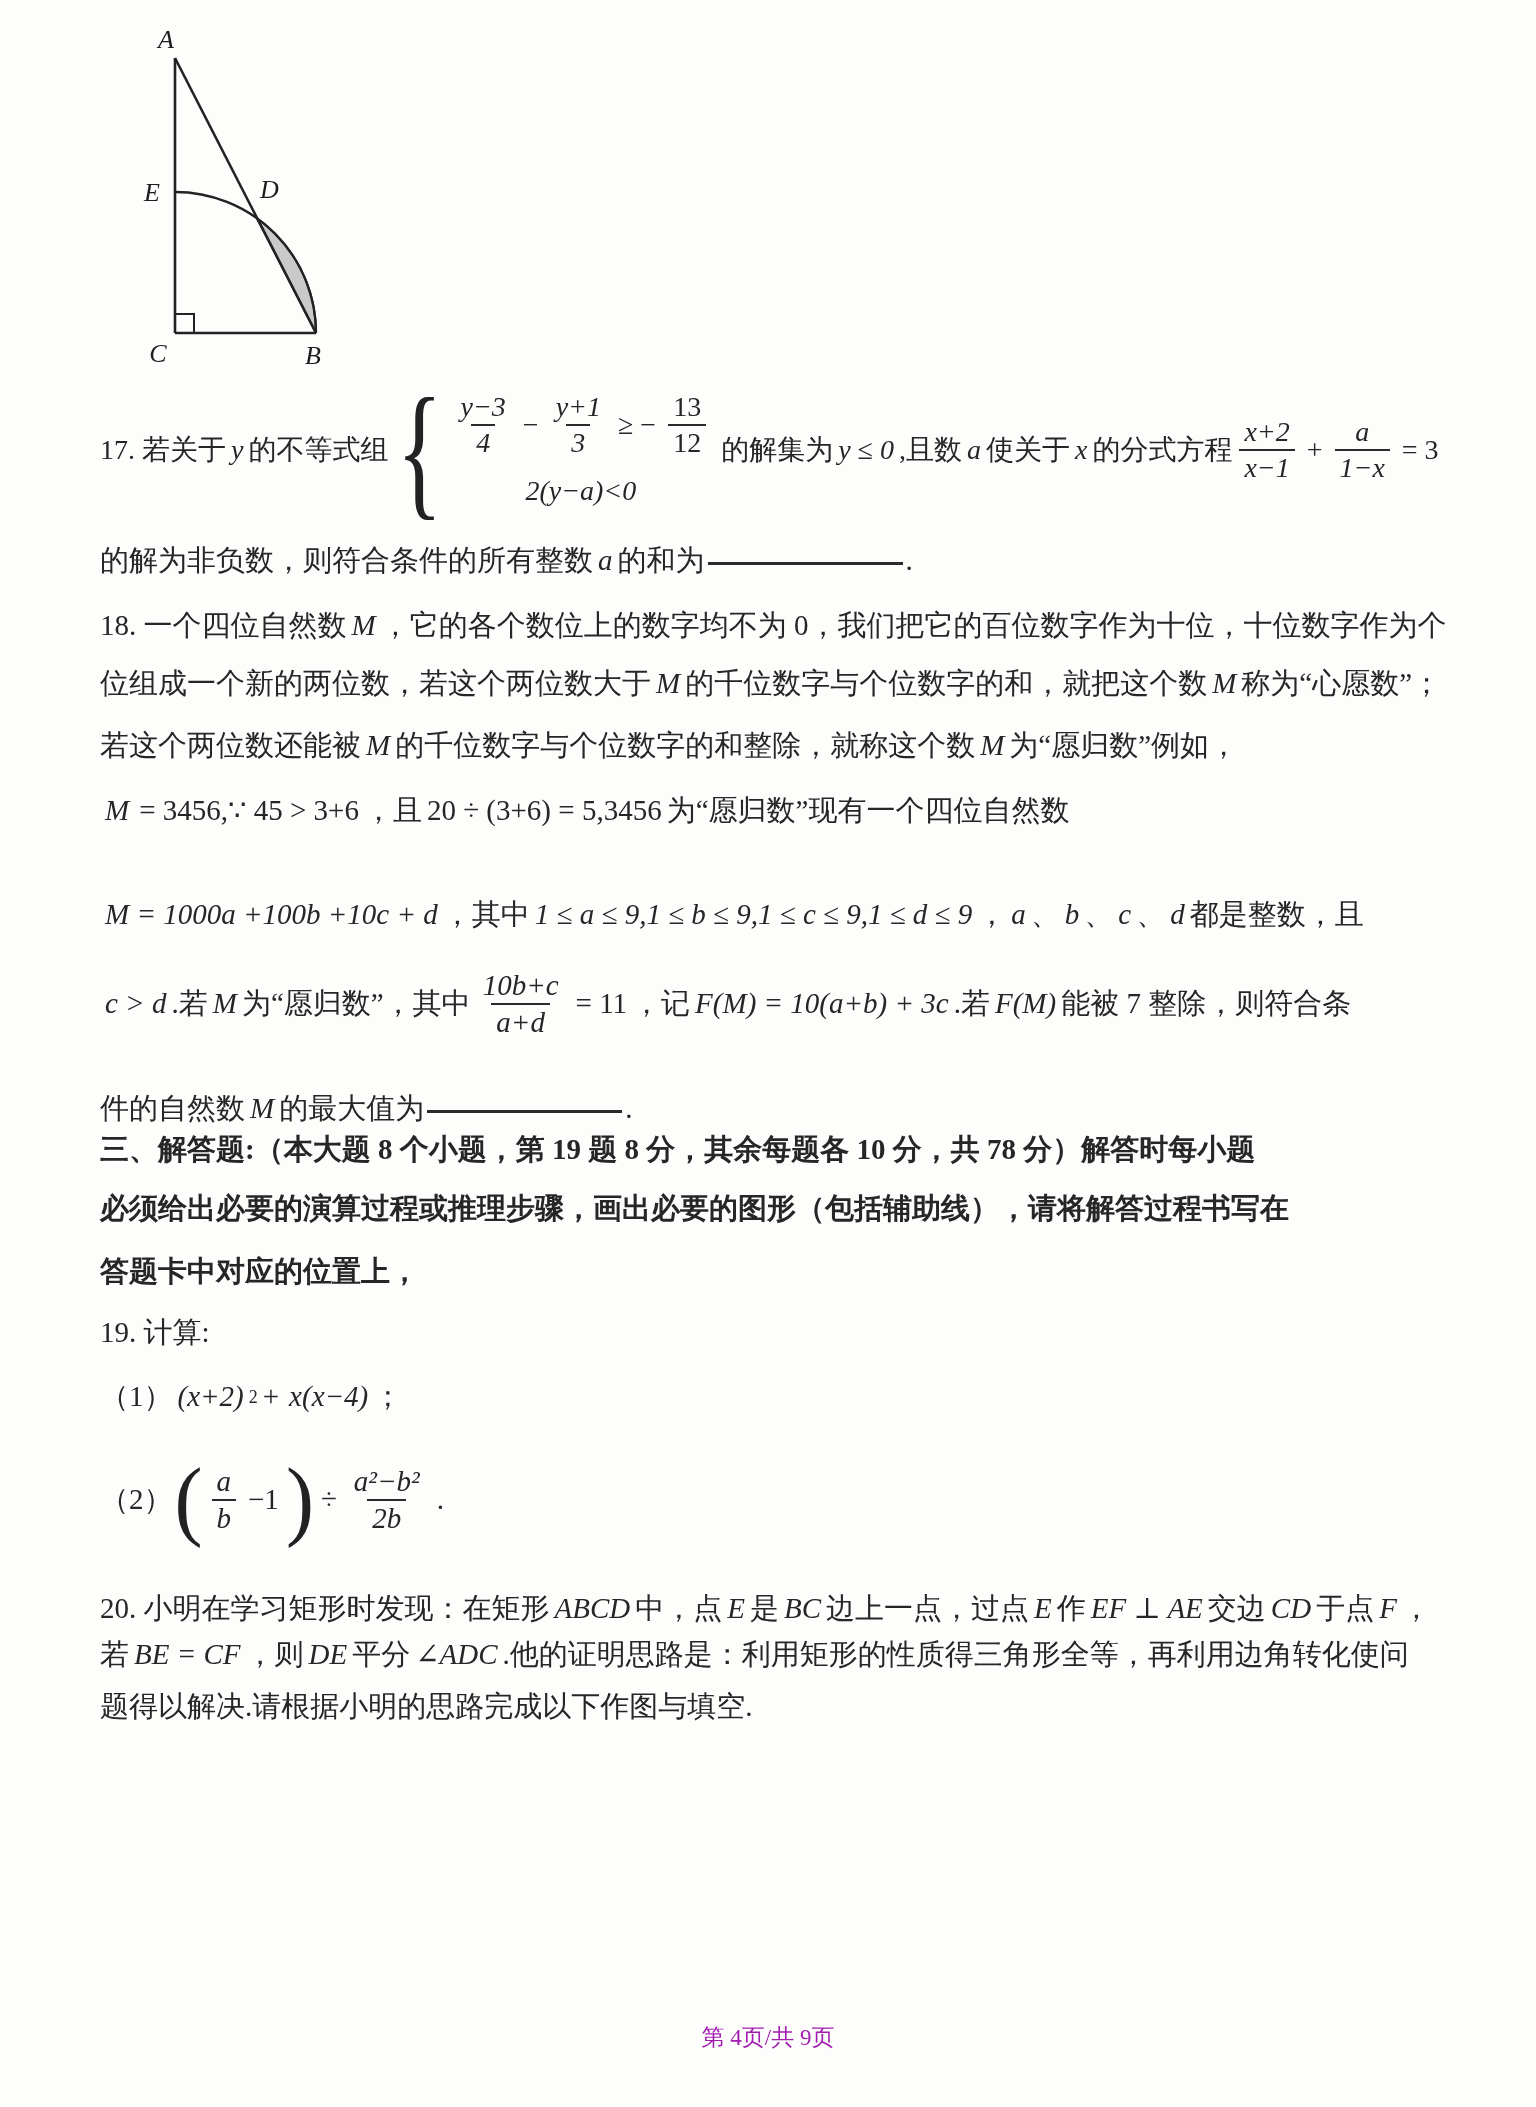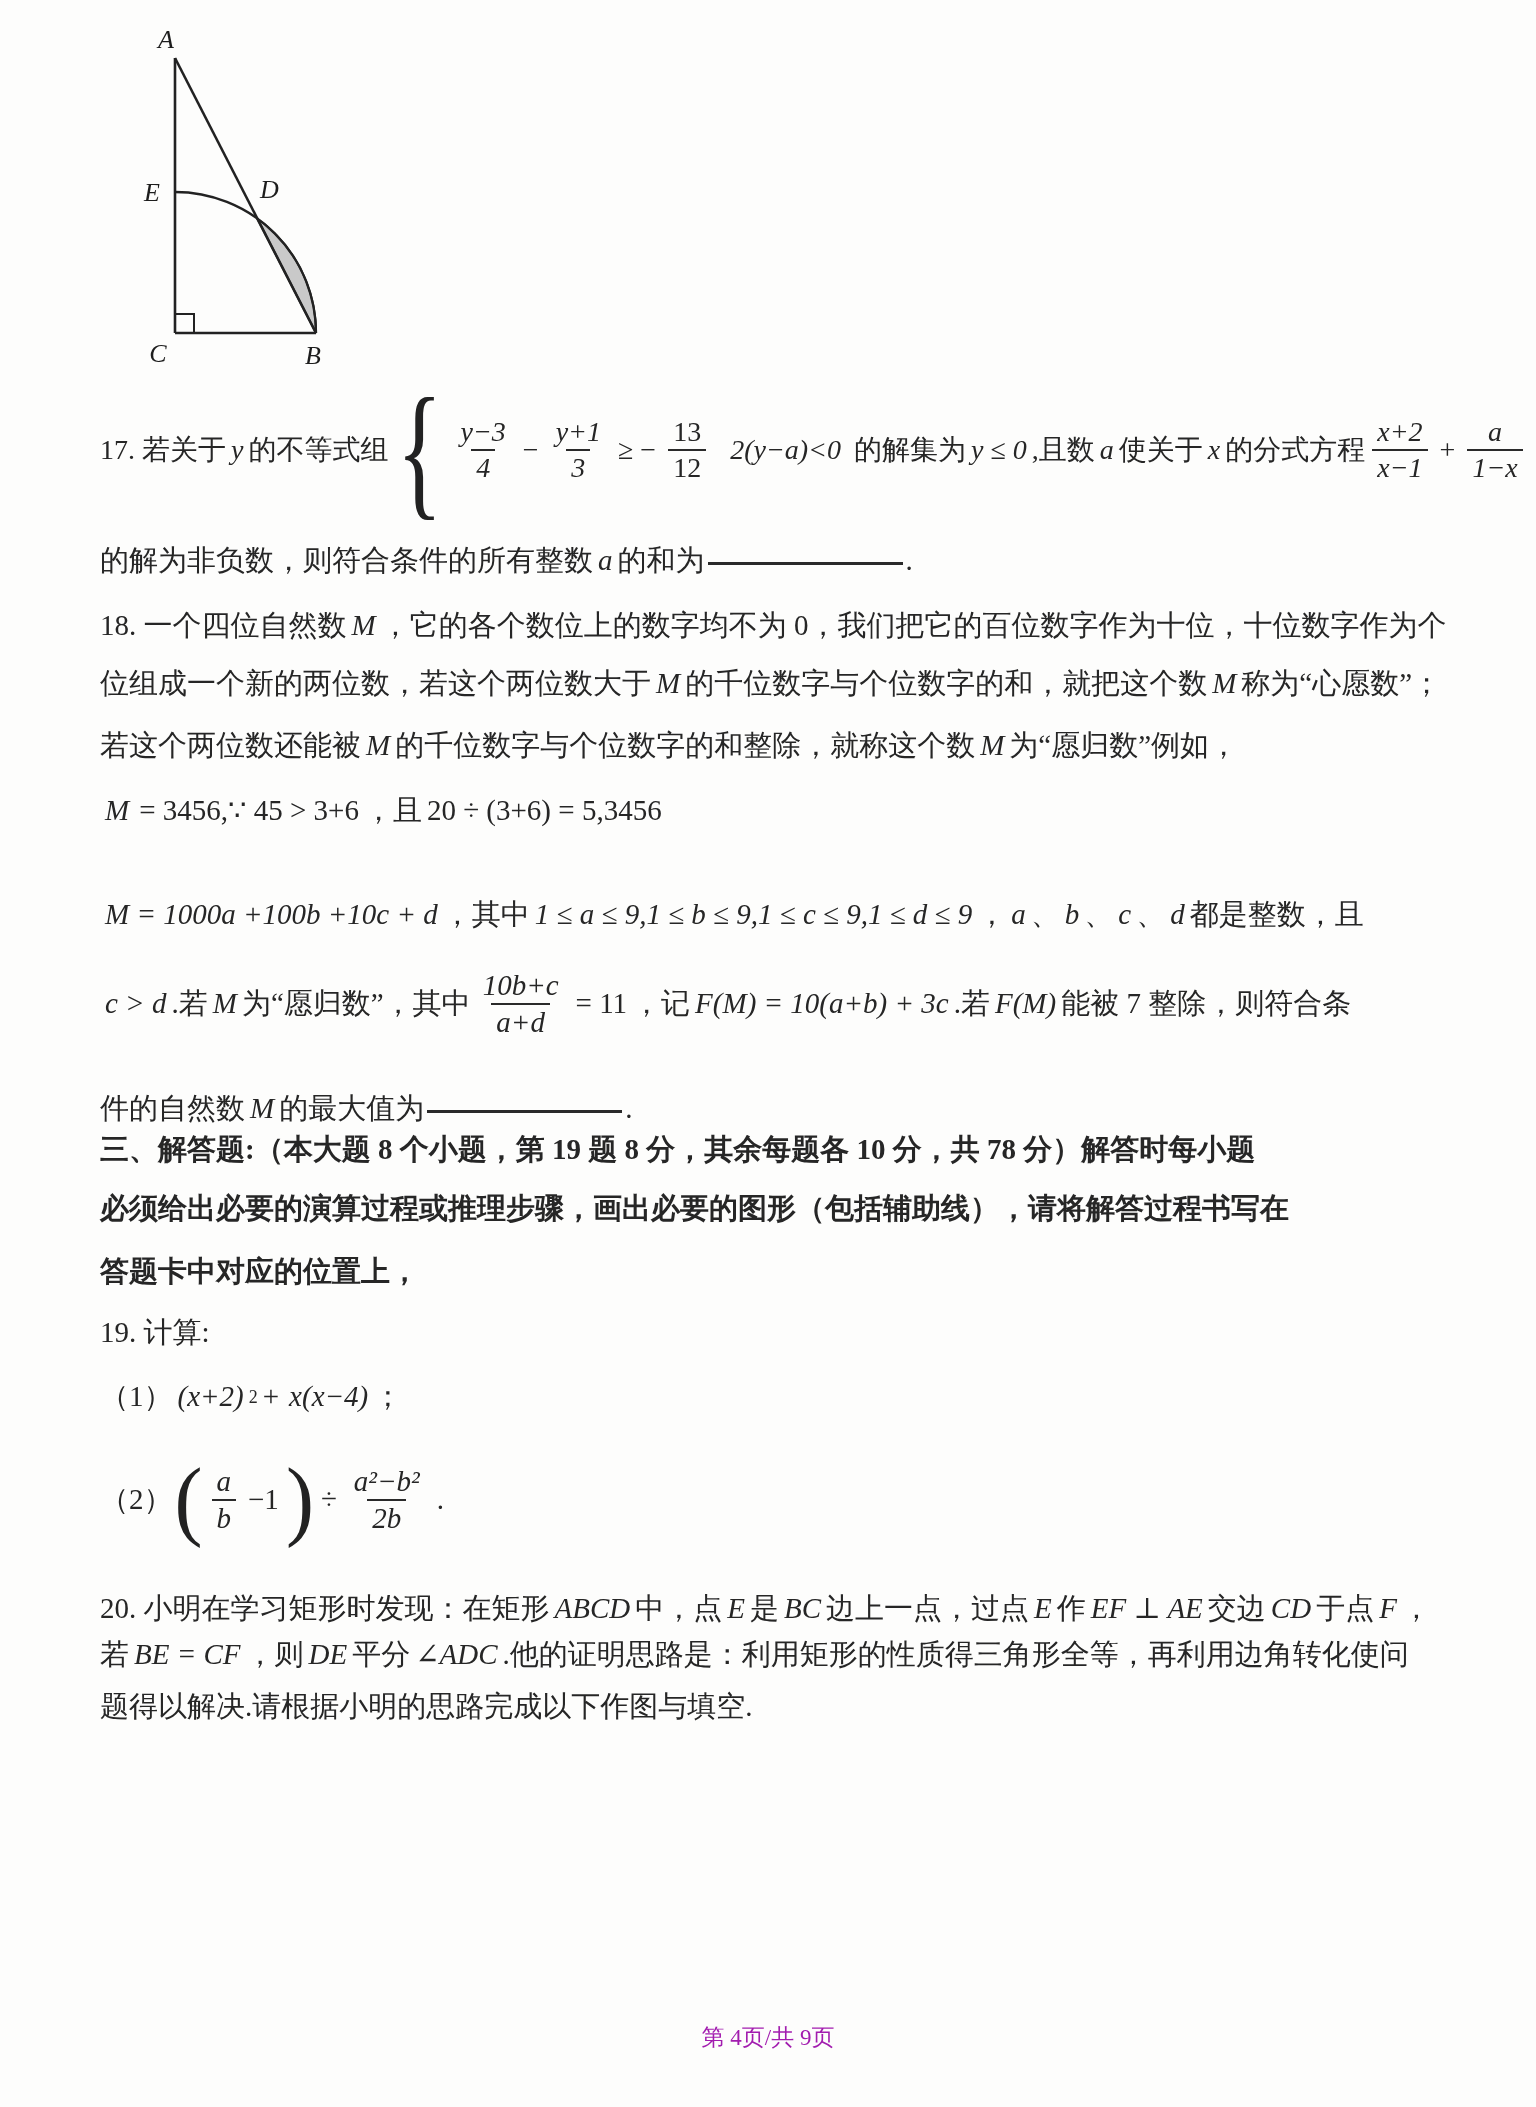--- a/index.html
+++ b/index.html
@@ -31,21 +31,21 @@
     transform:scaleY(1.05);margin:0 2px;color:#222;
   }
   .blank{
     display:inline-block;height:4px;border-bottom:3px solid #2a2a2a;margin:0 3px;
   }
   .sys{display:inline-flex;align-items:center;margin:0 8px;}
   .sys .brace{
     display:inline-block;font-size:96px;line-height:1;font-weight:400;color:#222;
     transform:scaleY(1.55);transform-origin:center;margin-right:6px;
   }
-  .sys .rows{display:inline-flex;flex-direction:row;align-items:center;gap:12px;}
+  .sys .rows{display:inline-flex;flex-direction:column;align-items:center;gap:12px;}
   .sys .row{display:inline-flex;align-items:center;}
   #figure{position:absolute;left:88px;top:28px;width:260px;height:345px;}
   #figure svg text{
     font-family:"Liberation Serif","DejaVu Serif",serif;
     font-style:italic;font-size:26px;fill:#1d1d1d;
   }
   .footer{
     position:absolute;top:2022px;left:0;right:0;text-align:center;
     font-size:23px;color:#a21caf;
   }
@@ -145,20 +145,21 @@
     <span class="mi">M</span>
     <span class="t">的千位数字与个位数字的和整除，就称这个数</span>
     <span class="mi">M</span>
     <span class="t">为“愿归数”例如，</span>
   </div>
 <div class="line" style="top:788px;height:46px;">
     <span class="mi">M</span>
     <span class="mu">= 3456,∵ 45 &gt; 3+6</span>
     <span class="t">，且</span>
     <span class="mu">20 ÷ (3+6) = 5,3456</span>
+    <span class="t">为“愿归数”现有一个四位自然数</span>
   </div>
 <div class="line" style="top:892px;height:46px;">
     <span class="mi">M = 1000a +100b +10c + d</span>
     <span class="t">，其中</span>
     <span class="mi">1 ≤ a ≤ 9,1 ≤ b ≤ 9,1 ≤ c ≤ 9,1 ≤ d ≤ 9</span>
     <span class="t">，</span>
     <span class="mi">a</span>
     <span class="t">、</span>
     <span class="mi">b</span>
     <span class="t">、</span>

